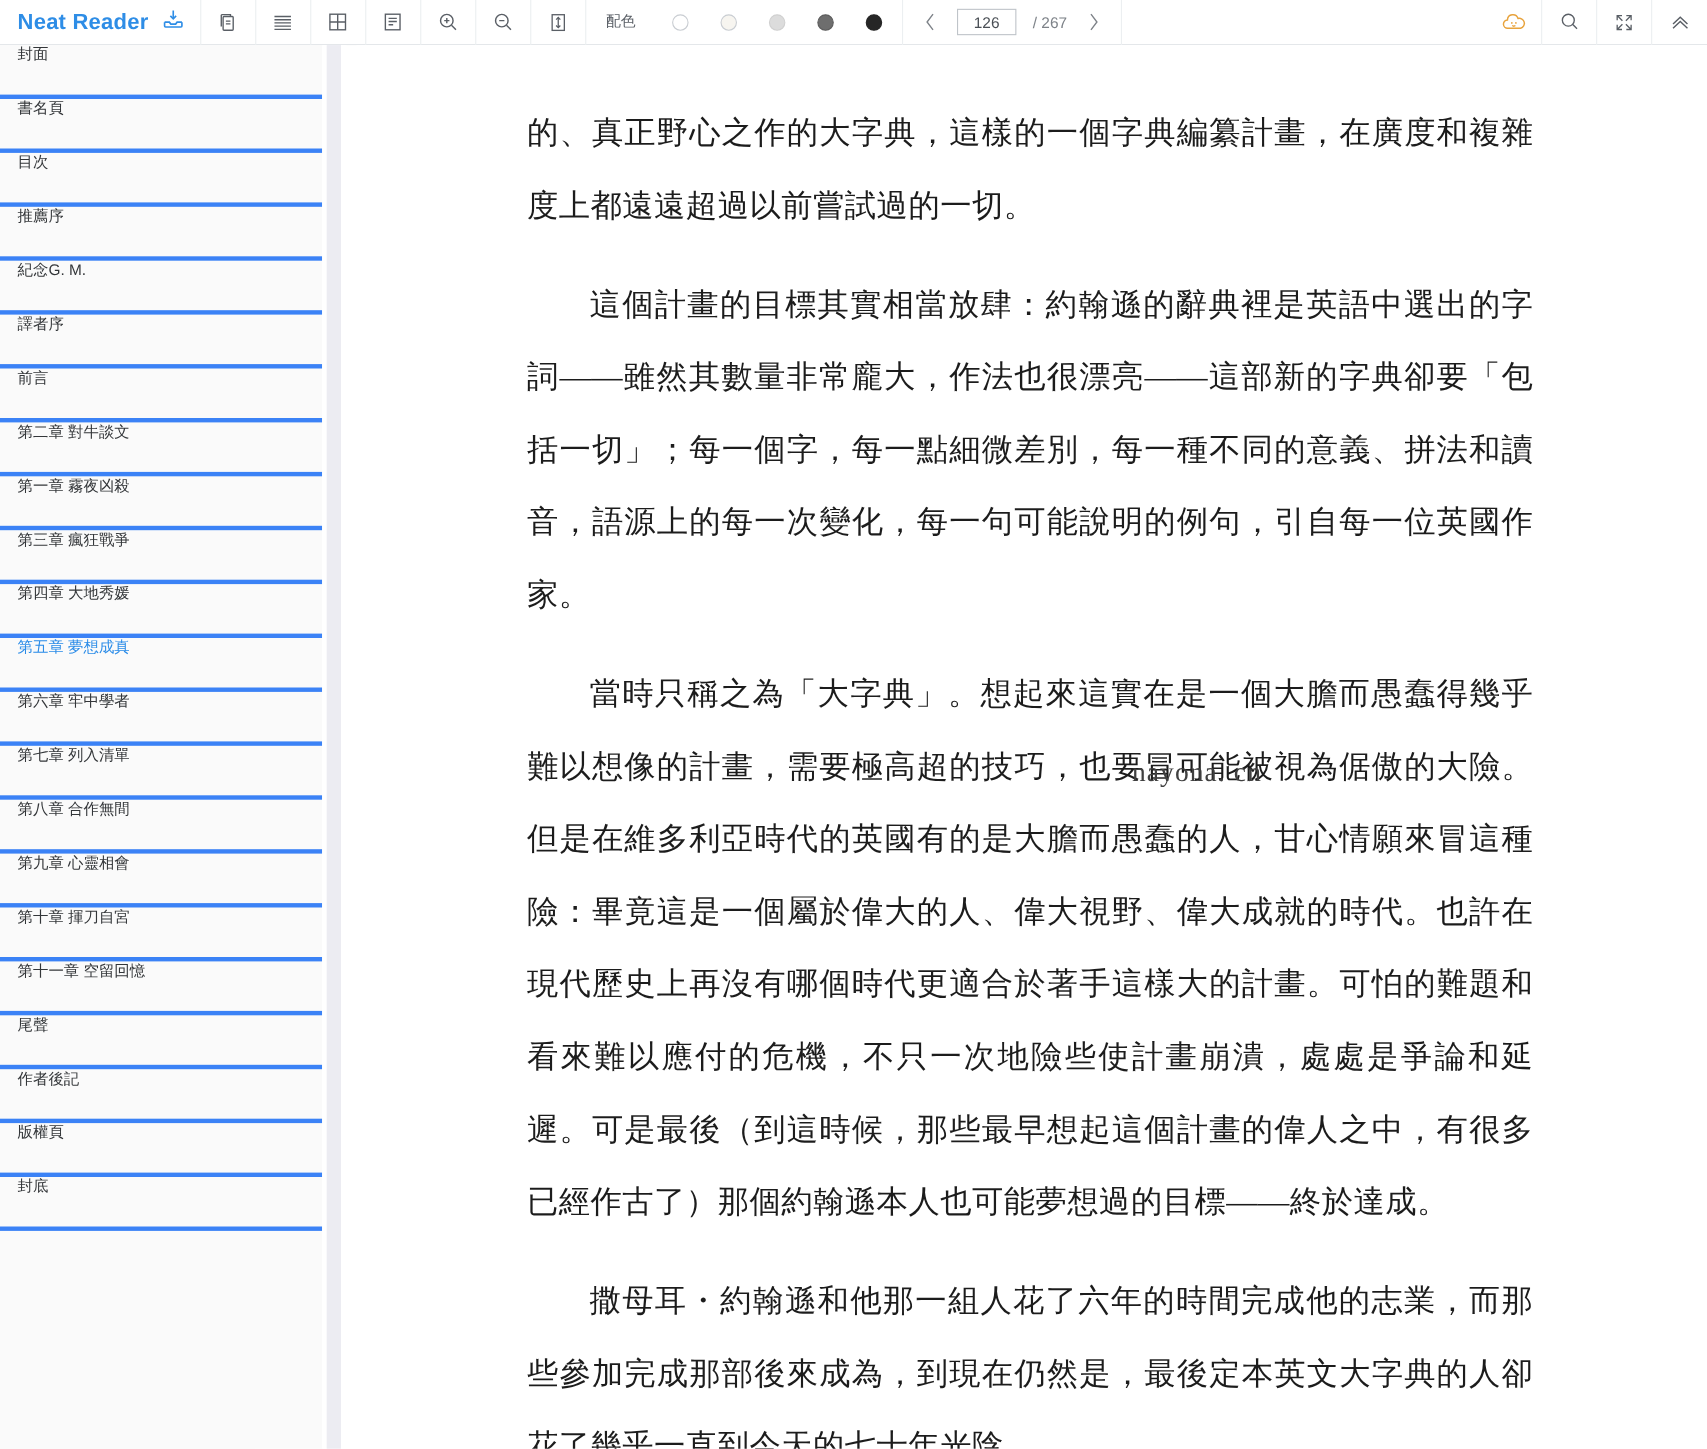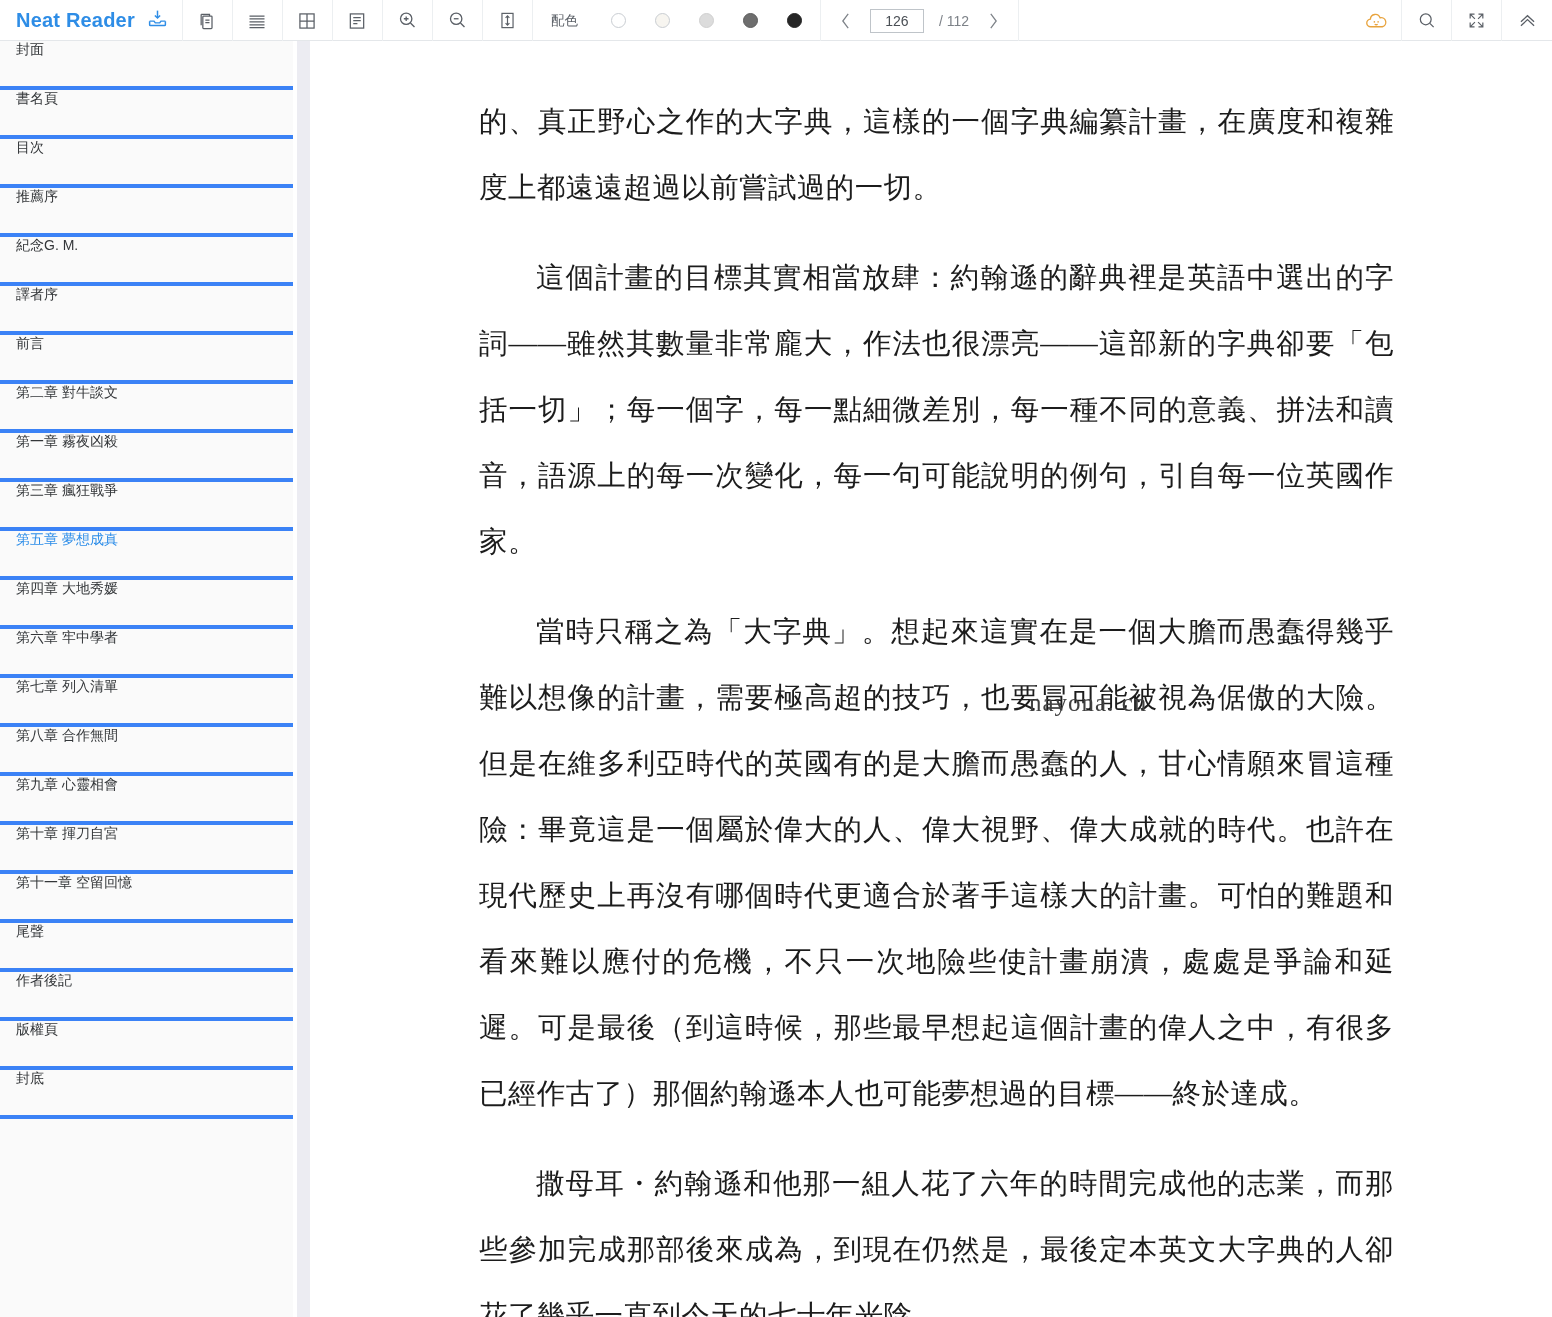--- a/index.html
+++ b/index.html
@@ -9,21 +9,21 @@
     font-family: "Liberation Sans", "DejaVu Sans", sans-serif;
     overflow: hidden;
   }
 
   
   .toolbar {
     position: absolute; top: 0; left: 0;
     width: 1552px; height: 41px;
     background: #ffffff;
     border-bottom: 1px solid #e4e7ea;
-    display: flex; align-items: flex-start;
+    display: flex; align-items: center;
   }
   .tb-cell {
     display: flex; align-items: center; justify-content: center;
     border-right: 1px solid #eceff1;
     height: 41px;
   }
   .tb-cell.noborder { border-right: none; }
   .brand {
     padding-left: 16px; padding-right: 14px;
     gap: 12px;
@@ -217,21 +217,21 @@
     <span class="dot" style="background:#262626;border-color:#262626;"></span>
   </div>
 
   <div class="tb-cell pager-group">
     <span class="chev-btn">
       <svg width="11" height="18" viewBox="0 0 12 20" fill="none" stroke="#7d8288" stroke-width="1.4">
         <path d="M9 2L3 10l6 8"></path>
       </svg>
     </span>
     <span class="page-input">126</span>
-    <span class="page-total">/ 112</span>
+    <span class="page-total">/ 267</span>
     <span class="chev-btn">
       <svg width="11" height="18" viewBox="0 0 12 20" fill="none" stroke="#7d8288" stroke-width="1.4">
         <path d="M3 2l6 8-6 8"></path>
       </svg>
     </span>
   </div>
 
   <div class="tb-cell spacer-flex"></div>
 
   <div class="tb-cell icon-btn">
@@ -291,25 +291,25 @@
     </div>
     <div class="toc-item">
       <span>第二章 對牛談文</span>
     </div>
     <div class="toc-item">
       <span>第一章 霧夜凶殺</span>
     </div>
     <div class="toc-item">
       <span>第三章 瘋狂戰爭</span>
     </div>
+    <div class="toc-item">
+      <span>第四章 大地秀媛</span>
+    </div>
     <div class="toc-item active">
       <span>第五章 夢想成真</span>
-    </div>
-    <div class="toc-item">
-      <span>第四章 大地秀媛</span>
     </div>
     <div class="toc-item">
       <span>第六章 牢中學者</span>
     </div>
     <div class="toc-item">
       <span>第七章 列入清單</span>
     </div>
     <div class="toc-item">
       <span>第八章 合作無間</span>
     </div>

